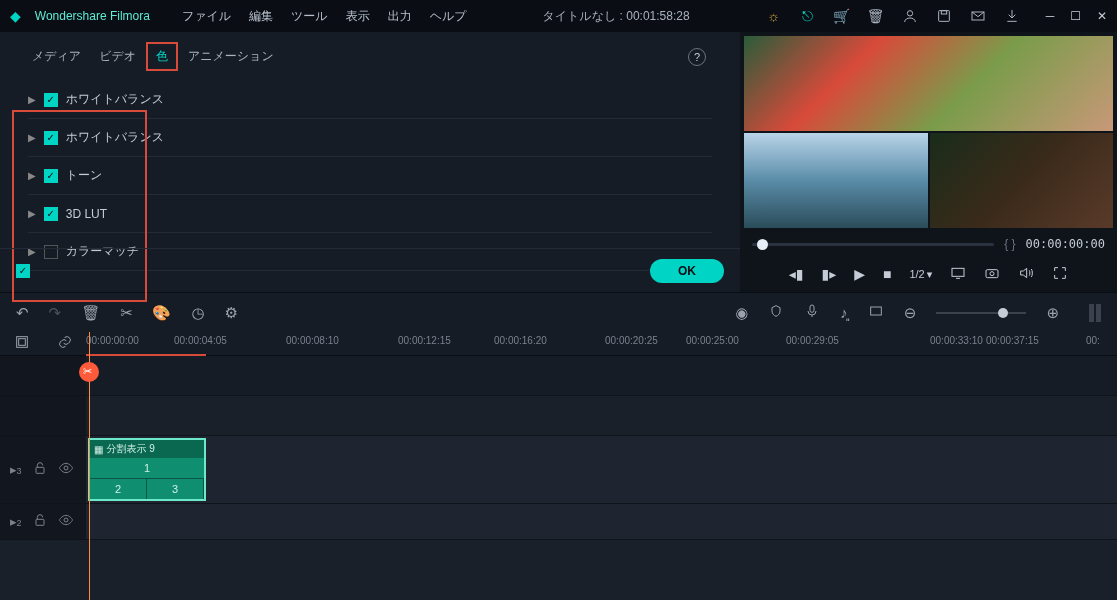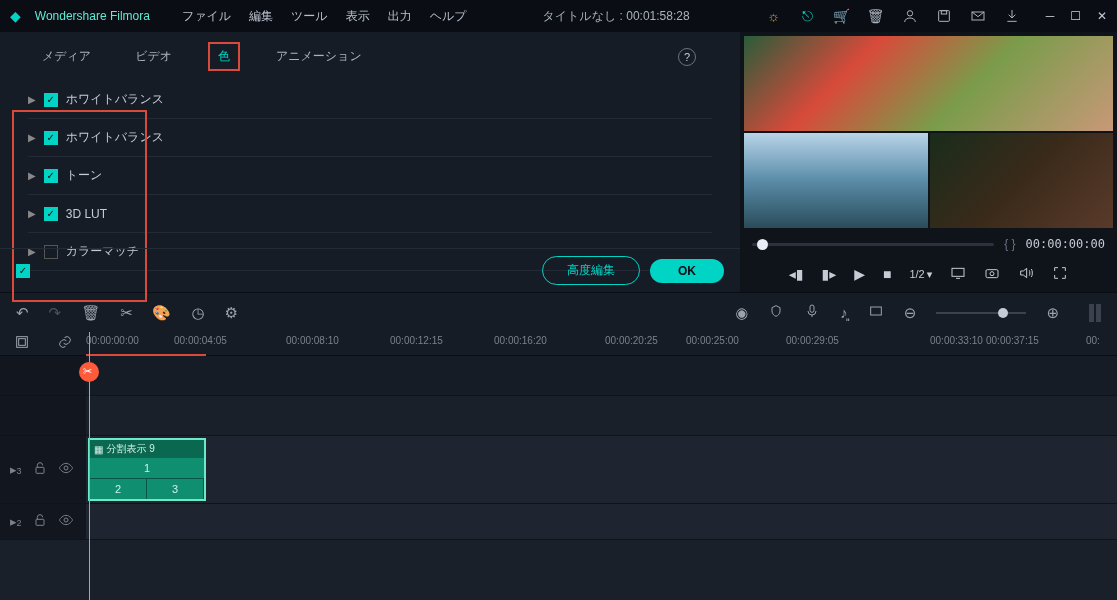--- a/index.html
+++ b/index.html
@@ -10,21 +10,21 @@
 .menu-items { display: flex; gap: 18px; margin-left: 8px; }
 .menu-items span { cursor: pointer; color: #b8c0cc; }
 .title-center { flex: 1; text-align: center; color: #aab2bd; }
 .title-icons { display: flex; gap: 18px; align-items: center; }
 .title-icons .ic { width: 16px; height: 16px; cursor: pointer; color: #aab2bd; display: flex; align-items: center; justify-content: center; font-size: 14px; }
 .win-controls { display: flex; gap: 16px; margin-left: 12px; }
 .win-controls .ic { cursor: pointer; }
 
 .main-row { display: flex; height: 260px; }
 .left-panel { width: 740px; background: #161c26; position: relative; }
-.tabs { display: flex; gap: 28px; padding: 10px 34px; align-items: center; }
+.tabs { display: flex; gap: 2px; padding: 10px 24px; align-items: center; }
 .tab { cursor: pointer; color: #aab2bd; padding: 4px 8px; }
 .tab.active { color: #00d4c5; border: 2px solid #d84a3a; }
 .help-icon { margin-left: auto; margin-right: 10px; cursor: pointer; width: 18px; height: 18px; border: 1px solid #6b7280; border-radius: 50%; display: flex; align-items: center; justify-content: center; font-size: 11px; }
 .panel-body { padding: 0 16px; border: 2px solid #d84a3a; margin: 0 12px; width: 135px; position: absolute; top: 78px; }
 .panel-body2 { border: 0; padding: 0 16px; margin: 0 12px; }
 .prop-row { display: flex; align-items: center; gap: 8px; height: 38px; border-bottom: 1px solid #242b36; }
 .caret { color: #888; font-size: 10px; cursor: pointer; }
 .chk { width: 14px; height: 14px; cursor: pointer; border: 1px solid #555; display: inline-flex; align-items: center; justify-content: center; font-size: 10px; }
 .chk.checked { background: #00d4c5; color: #0a0e14; border-color: #00d4c5; }
 .prop-label { font-size: 12px; color: #c5ccd6; }
@@ -167,21 +167,20 @@
       <div class="prop-row">
         <span class="caret">▶</span>
         <span class="chk"></span>
         <span class="prop-label">カラーマッチ</span>
       </div>
     </div>
     <div class="panel-body" style="height:192px; pointer-events:none;"></div>
     <div class="bottom-bar">
       <span class="chk checked">✓</span>
       <div style="flex:1"></div>
-      <button class="btn-outline">高度編集</button>
       <button class="btn-fill">OK</button>
     </div>
   </div>
 
   <div class="preview-panel">
     <div class="preview-img">
       <div class="collage">
         <div class="top"></div>
         <div class="bottom">
             <div class="bl"></div>
@@ -261,21 +260,21 @@
           </svg></span>
       <span class="ic"><svg viewBox="0 0 24 24">
             <path d="M10 14a5 5 0 007 0l2-2a5 5 0 00-7-7l-1 1M14 10a5 5 0 00-7 0l-2 2a5 5 0 007 7l1-1"></path>
           </svg></span>
     </div>
     <div class="ruler">
       <div class="playhead" style="left:3px"></div>
       <span class="tick" style="left:0px">00:00:00:00</span>
       <span class="tick" style="left:88px">00:00:04:05</span>
       <span class="tick" style="left:200px">00:00:08:10</span>
-      <span class="tick" style="left:304px">00:00:12:15</span>
+      <span class="tick" style="left:312px">00:00:12:15</span>
       <span class="tick" style="left:408px">00:00:16:20</span>
       <span class="tick" style="left:519px">00:00:20:25</span>
       <span class="tick" style="left:600px">00:00:25:00</span>
       <span class="tick" style="left:700px">00:00:29:05</span>
       <span class="tick" style="left:844px">00:00:33:10</span>
       <span class="tick" style="left:900px">00:00:37:15</span>
       <span class="tick" style="left:1000px">00:</span>
       <div class="underline"></div>
     </div>
   </div>

